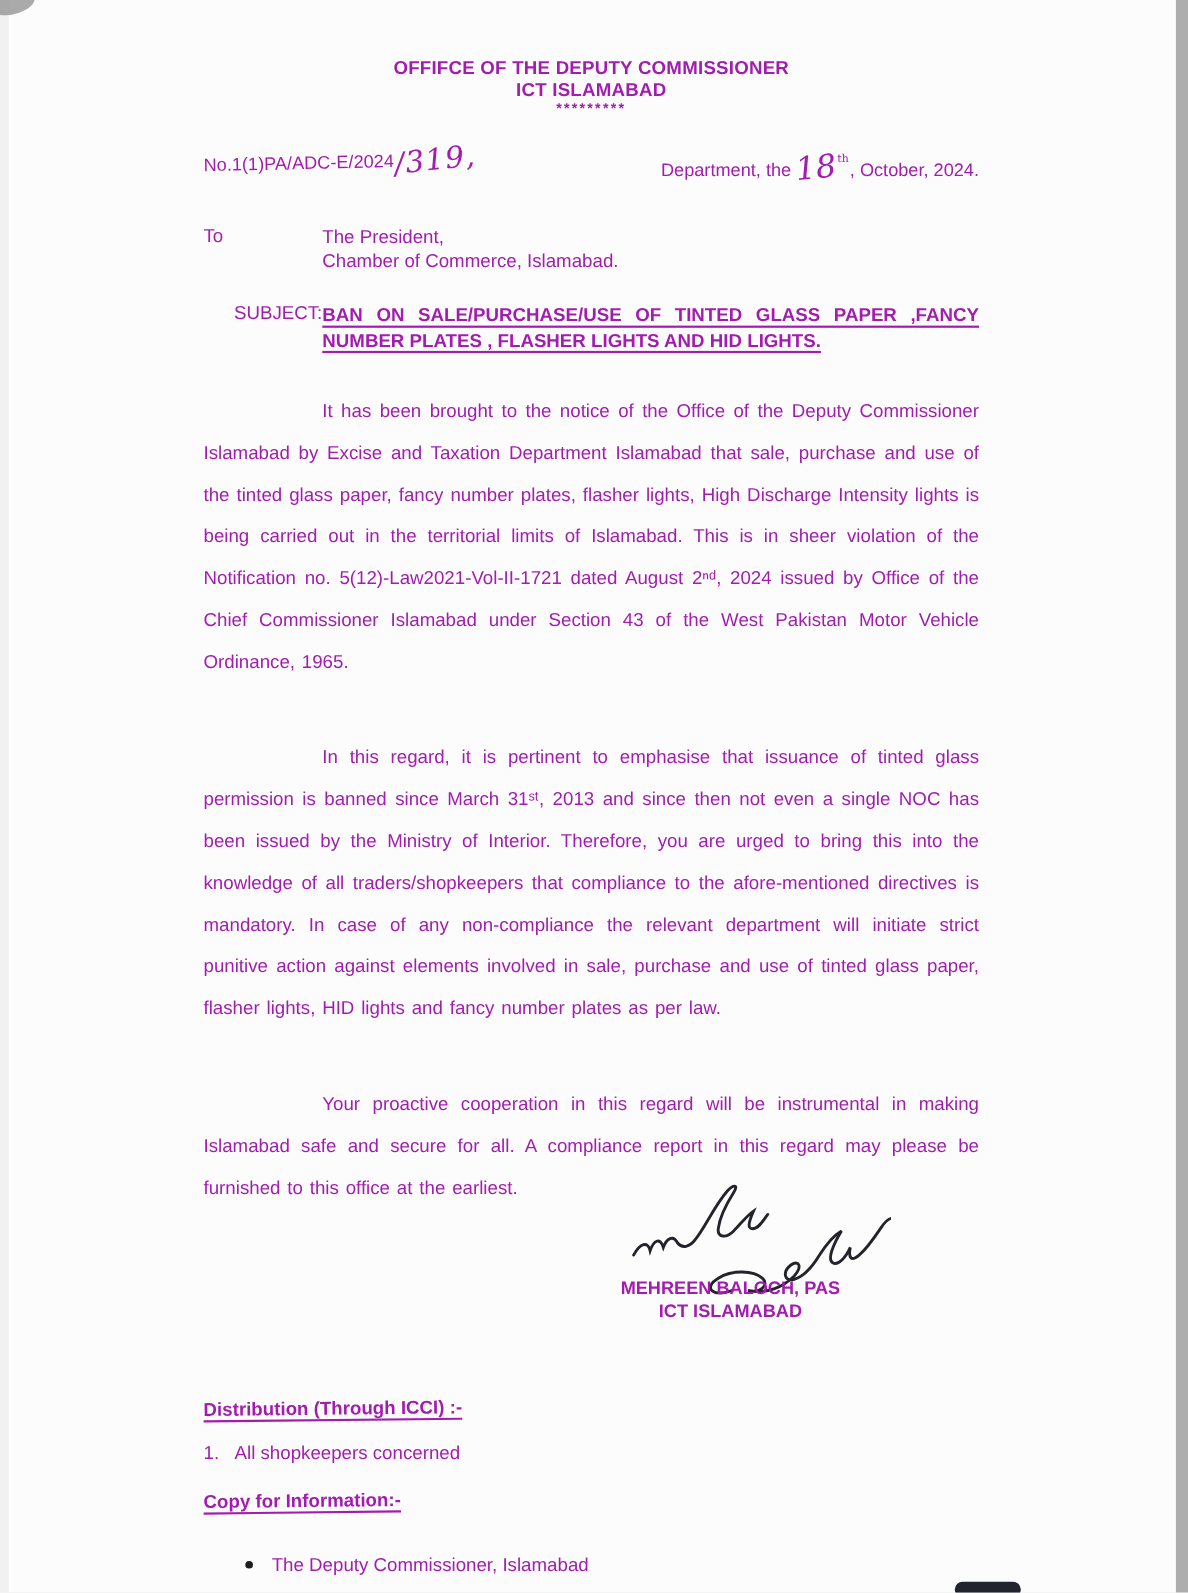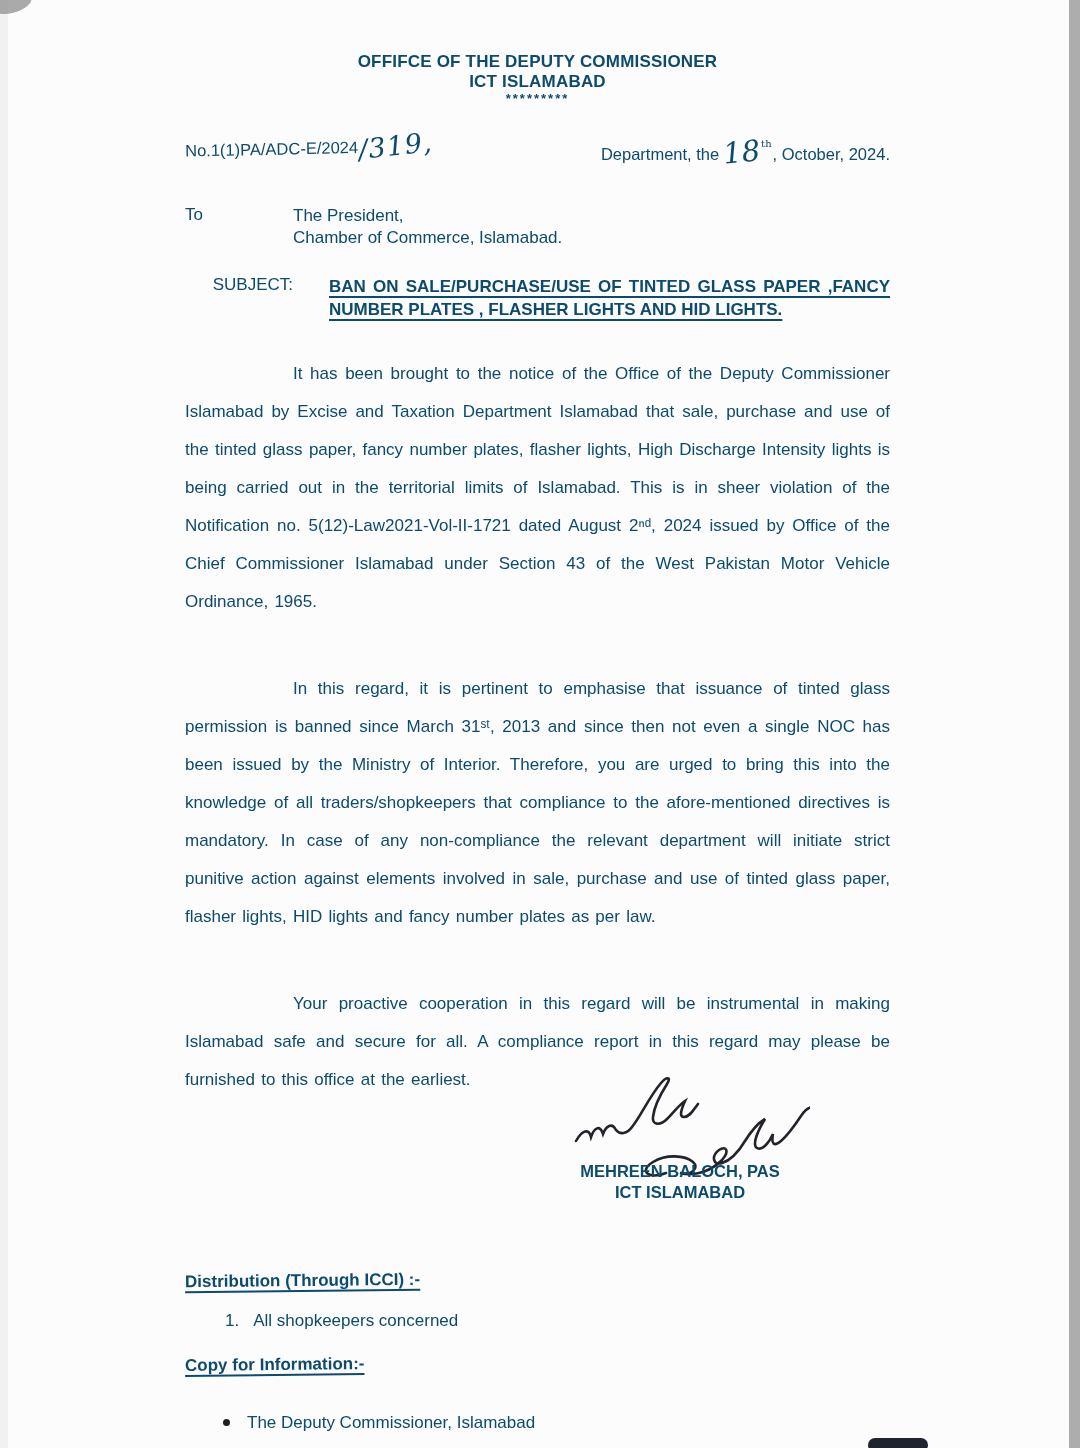--- a/index.html
+++ b/index.html
@@ -4,21 +4,21 @@
 <style>
   * { margin: 0; padding: 0; box-sizing: border-box; }
   html, body { background: #e8e8e8; }
   .page {
     position: relative;
     width: 1080px;
     height: 1448px;
     background: #fcfcfc;
     overflow: hidden;
     font-family: "Liberation Sans", "DejaVu Sans", sans-serif;
-    color: #0c4a6e;
+    color: #a21caf;
   }
   .edge-left {
     position: absolute; left: 0; top: 0; width: 8px; height: 100%;
     background: #f1f1f1;
   }
   .edge-right {
     position: absolute; right: 0; top: 0; width: 11px; height: 100%;
     background: #adadad;
   }
   .corner-smudge {
@@ -56,47 +56,47 @@
     font-family: "DejaVu Serif", serif; 
     font-size: 10px; vertical-align: 13px; margin-right: 1px;
   }
   
   .addr-row { margin-top: 38px; display: flex; font-size: 17px; }
   .to-label { width: 108px; }
   .addr-block { line-height: 22px; }
   
   .subject-row { margin-top: 26px; display: flex; font-size: 17px; }
   .subject-label { width: 108px; text-align: right; }
-  .subject-block { flex: 1; font-weight: bold; line-height: 23px; margin-left: 36px; }
+  .subject-block { flex: 1; font-weight: bold; line-height: 23px; }
   .subject-line { text-decoration: underline; text-decoration-thickness: 2px; text-underline-offset: 3.5px; }
   .subject-line.just { text-align: justify; text-align-last: justify; }
   
   .para {
     margin-top: 49px;
     font-size: 17px; line-height: 38px;
     text-align: justify;
     text-indent: 108px;
     word-spacing: 1.5px;
   }
   .para.first { margin-top: 34px; }
   
   .sig-wrap { position: relative; height: 132px; }
   .sig-svg { position: absolute; left: 385px; top: -32px; width: 240px; height: 115px; }
   .sig-text {
-    position: absolute; left: 295px; top: 62px; width: 400px;
+    position: absolute; left: 279px; top: 62px; width: 400px;
     text-align: center; font-weight: bold; font-size: 16.5px; line-height: 21px;
   }
   
   .dist-heading, .copy-heading {
     font-weight: bold; font-size: 17px;
     text-decoration: underline; text-decoration-thickness: 2px; text-underline-offset: 3.5px;
     margin-top: 0;
   }
   .dist-heading { margin-top: 40px; transform: rotate(-0.6deg); }
-  .dist-item { margin-top: 20px; margin-left: 40px; font-size: 17px; }
+  .dist-item { margin-top: 20px; font-size: 17px; }
   .dist-item .num { margin-right: 14px; }
   .copy-heading { margin-top: 24px; width: fit-content; transform: rotate(-0.6deg); }
   .copy-list { margin-top: 36px; margin-left: 62px; width: 648px; font-size: 17px; line-height: 23px; }
   .copy-item { position: relative; padding-left: 0; margin-bottom: 2px; }
   .copy-item .bullet {
     position: absolute; left: -24px; top: 8px;
     width: 7px; height: 7px; border-radius: 50%; background: #1e1e1e;
   }
   .phone-bar {
     position: absolute; left: 868px; bottom: -4px; width: 60px; height: 14px;

